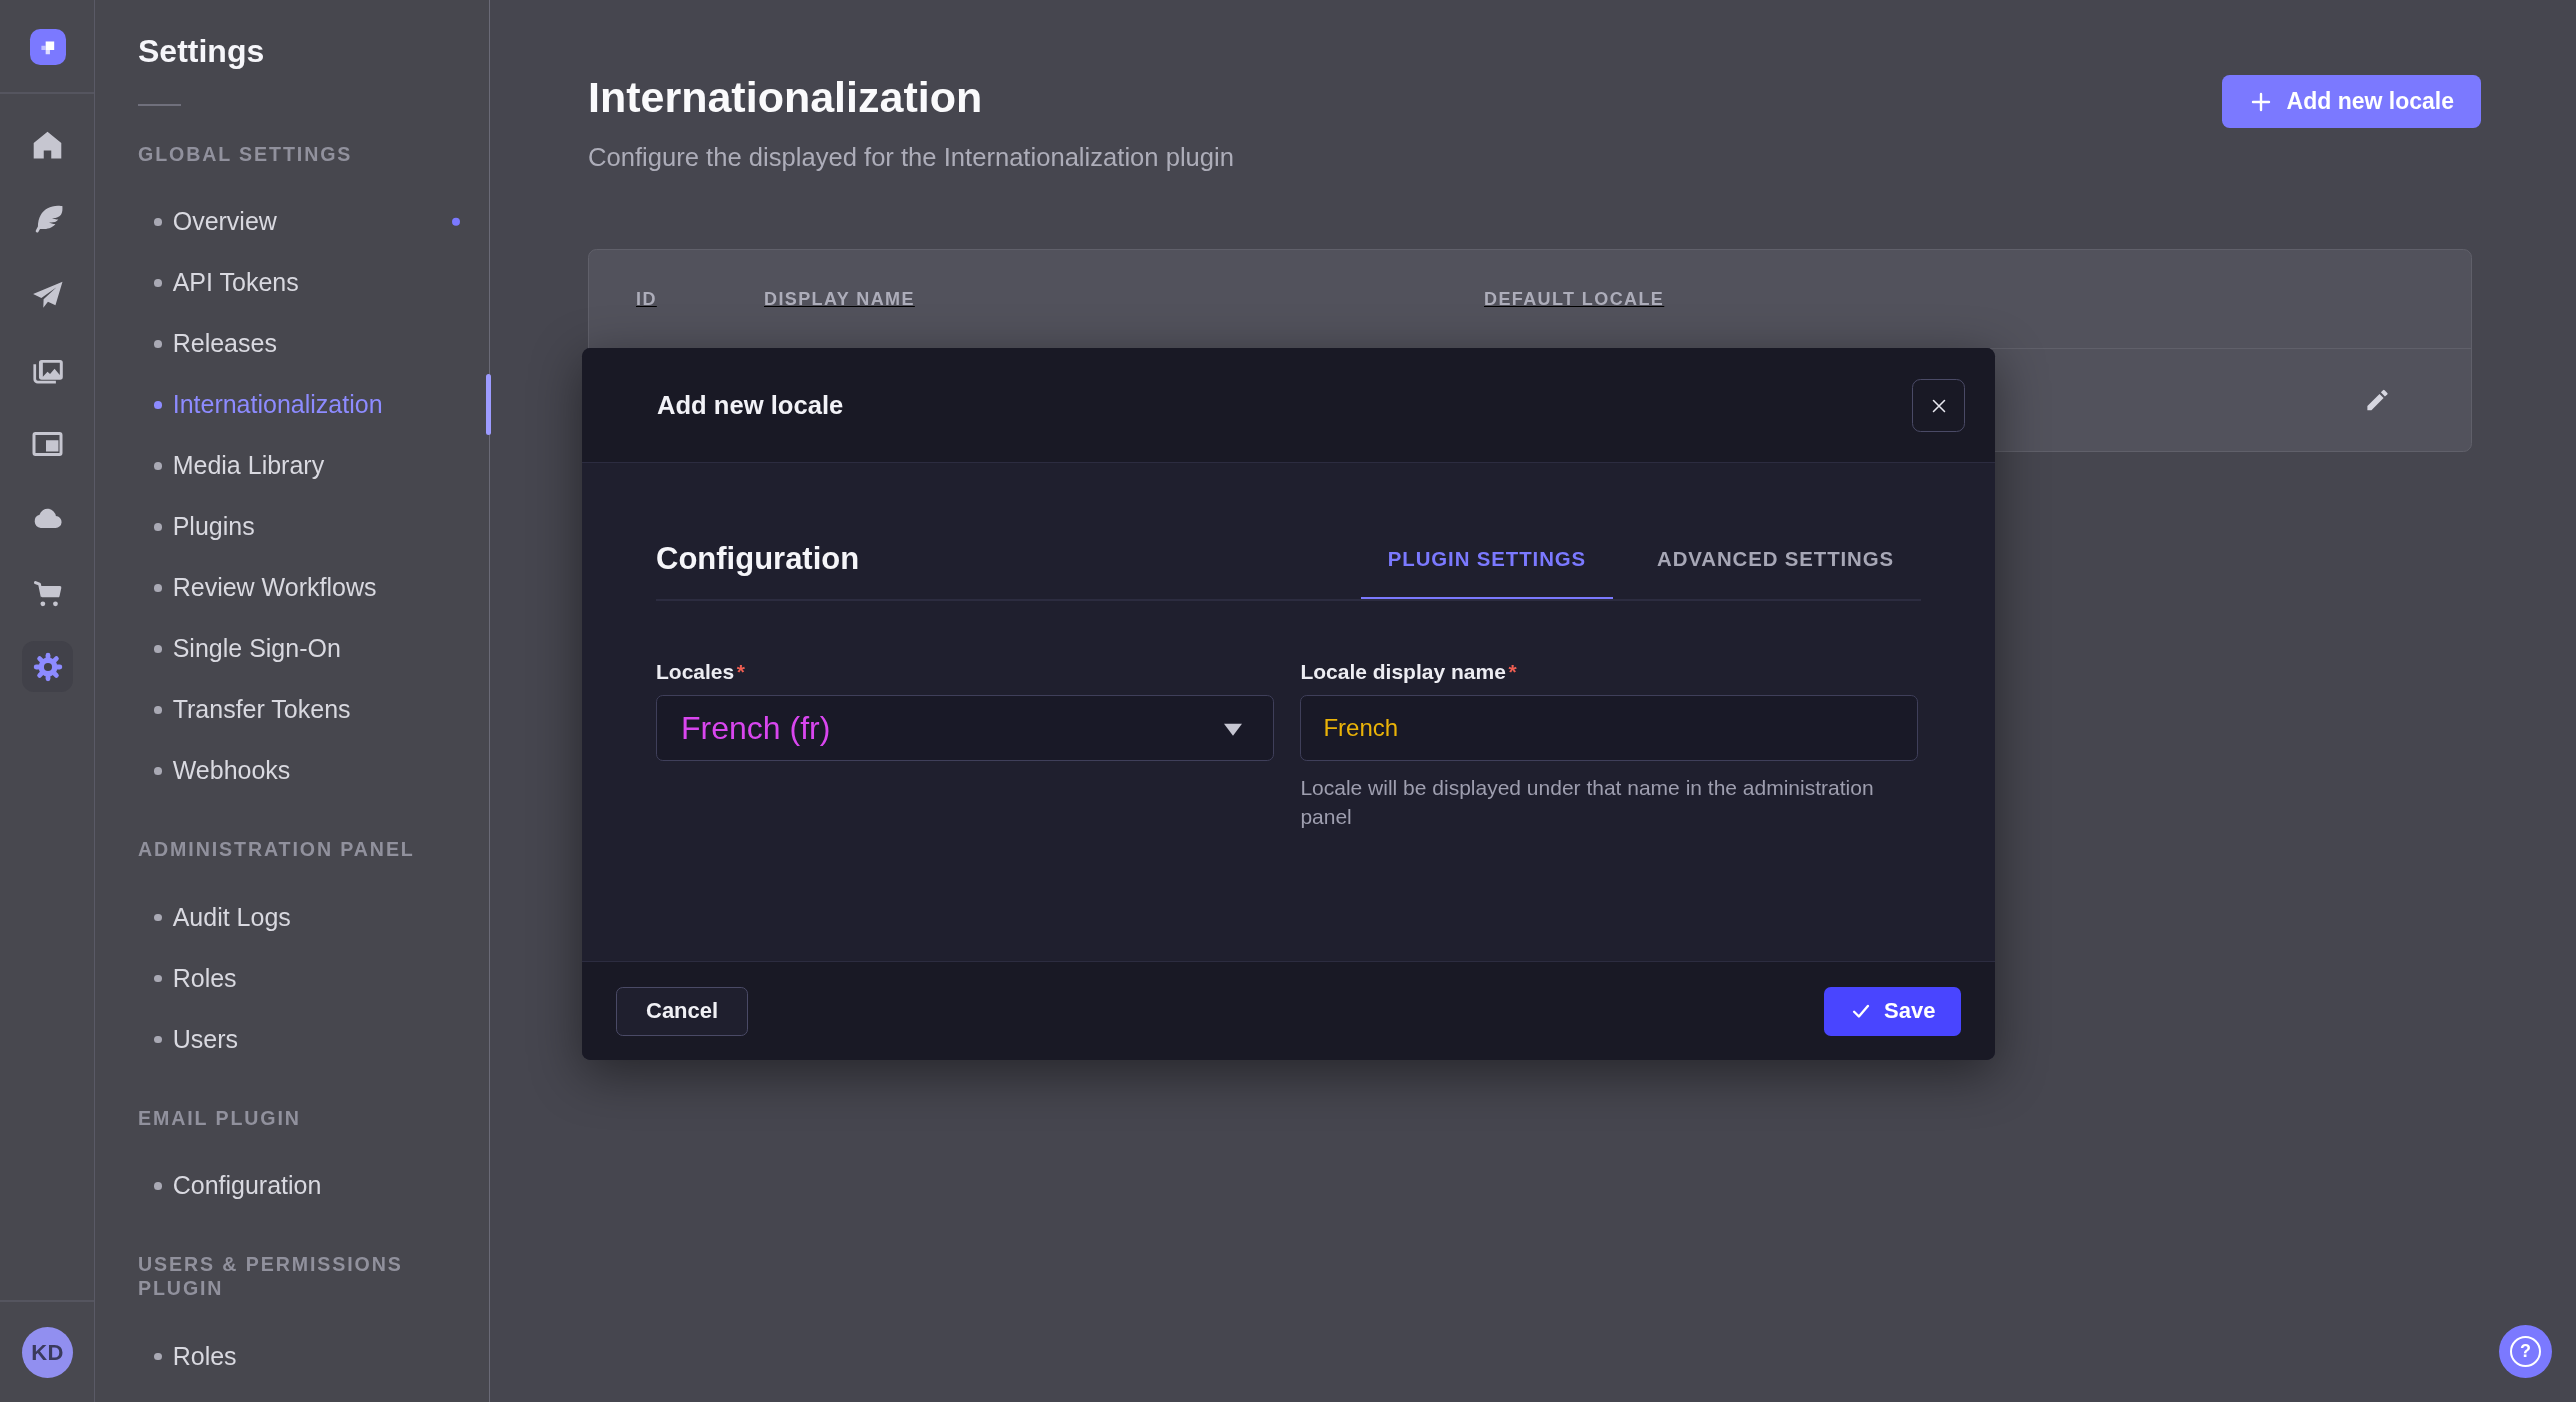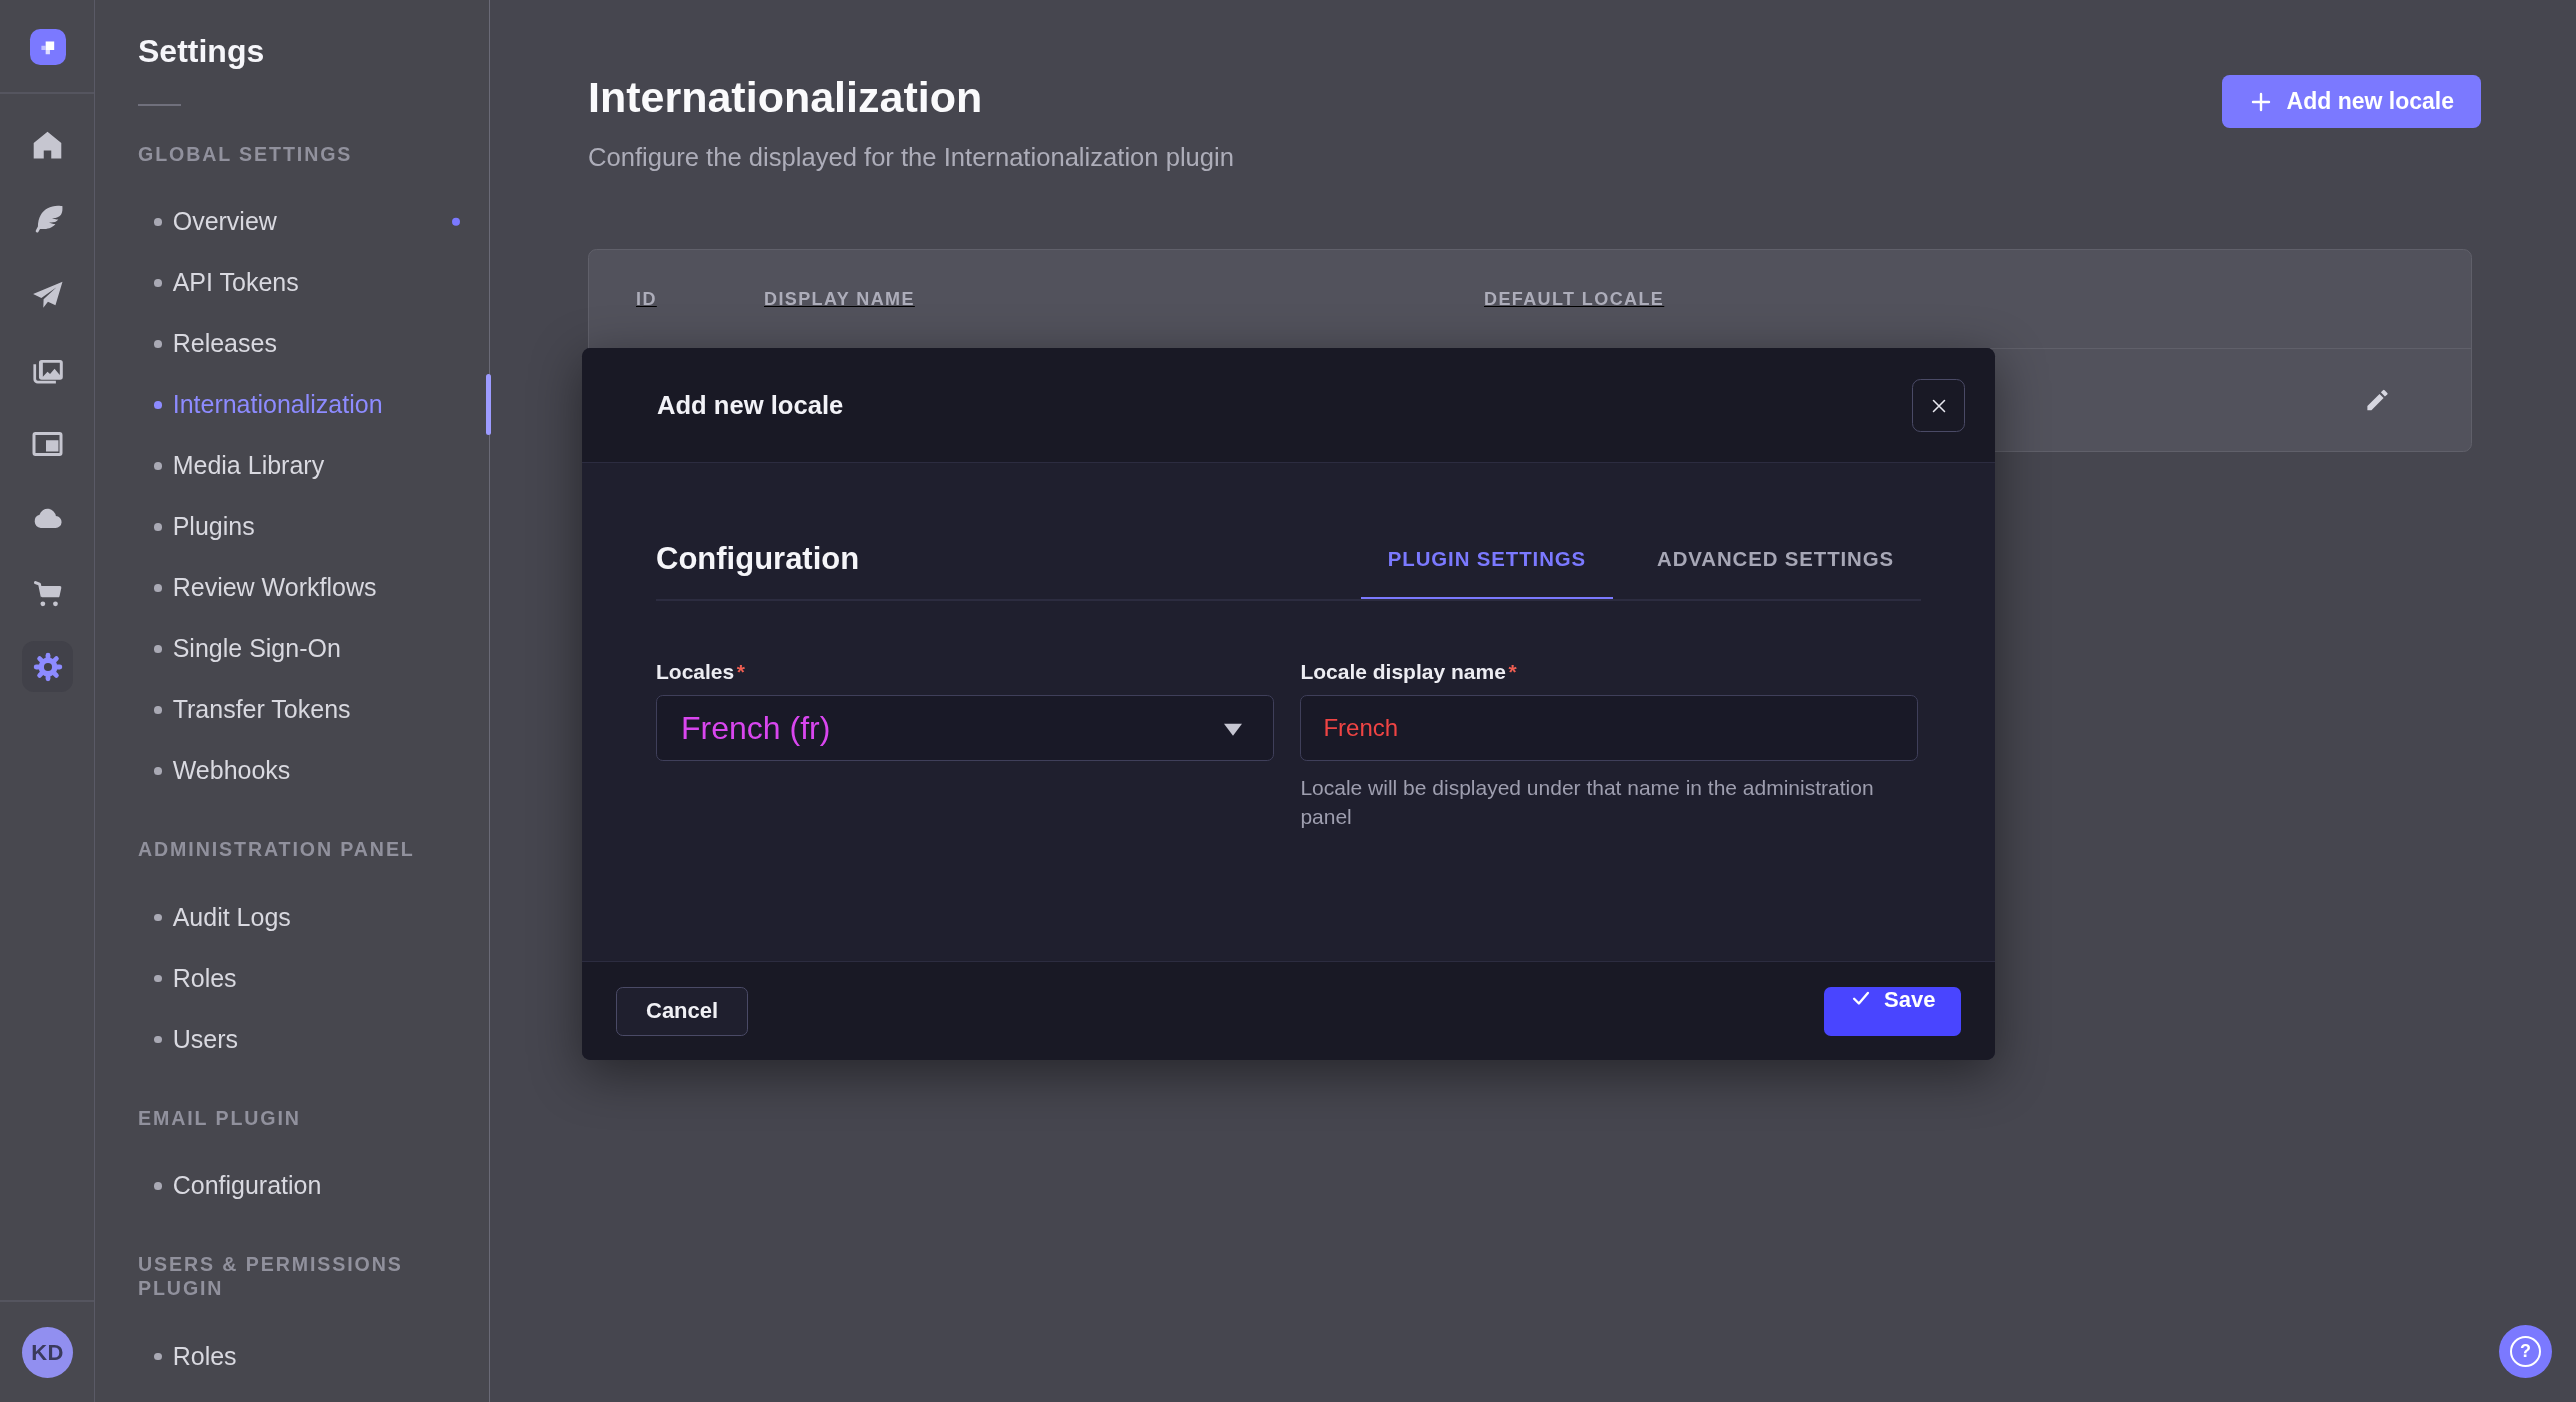--- a/index.html
+++ b/index.html
@@ -66,25 +66,25 @@
   .tabs { position:absolute; right:74px; top:58px; height:80px; display:flex; gap:17px; }
   .tab { height:100%; display:flex; align-items:center; padding:0 27px; font-size:20.4px; font-weight:700; letter-spacing:0.9px; color:#A7A7B6; border:none; background:none; font-family:inherit; border-bottom:4.3px solid transparent; cursor:pointer; }
   .tab.active { color:#7B79FF; border-bottom-color:#7B79FF; }
   .fields { position:absolute; left:74px; right:74px; top:198px; display:flex; gap:26.4px; }
   .field { width:618px; display:flex; flex-direction:column; }
   .field-label { font-size:21px; font-weight:600; color:#ECECF2; line-height:22px; margin-bottom:12px; }
   .req { color:#EE5E52; margin-left:2.6px; }
   .select-box { position:relative; height:66px; background:#191927; border:1.7px solid #3F3F5A; border-radius:6.8px; display:flex; align-items:center; padding:0 24px; cursor:pointer; }
   .select-value { font-size:32px; color:#d946ef; }
   .caret { position:absolute; right:31px; top:50%; transform:translateY(-35%); width:0; height:0; border-left:9.4px solid transparent; border-right:9.4px solid transparent; border-top:12px solid #C6C6D2; }
-  .text-input { height:66px; background:#191927; border:1.7px solid #3F3F5A; border-radius:6.8px; padding:0 22px; font-size:24px; color:#ef4444; font-family:inherit; outline:none; width:100%; }
+  .text-input { height:66px; background:#191927; border:1.7px solid #3F3F5A; border-radius:6.8px; padding:0 22px; font-size:24px; color:#eab308; font-family:inherit; outline:none; width:100%; }
   .field-hint { margin-top:12px; font-size:21px; line-height:29px; color:#9E9EAF; max-width:605px; }
   .modal-footer { position:absolute; bottom:0; left:0; right:0; height:99px; background:#191925; border-top:1.7px solid #2C2C40; border-radius:0 0 8.5px 8.5px; display:flex; align-items:center; justify-content:space-between; padding:0 34px;gap:36px; }
   .btn-cancel { height:49px; padding:0 29px; background:#1F1F2E; border:1.7px solid #4A4A66; border-radius:6.8px; color:#F0F0F5; font-size:22px; font-weight:600; font-family:inherit; cursor:pointer; }
-  .btn-save { height:49px; padding:0 25.6px; background:#4945FF; border:none; border-radius:6.8px; color:#FFFFFF; font-size:22px; font-weight:600; font-family:inherit; display:flex; align-items:flex-start; gap:12px; cursor:pointer; }
+  .btn-save { height:49px; padding:0 25.6px; background:#4945FF; border:none; border-radius:6.8px; color:#FFFFFF; font-size:22px; font-weight:600; font-family:inherit; display:flex; align-items:center; gap:12px; cursor:pointer; }
   .btn-save svg { width:22px; height:22px; }
 
   
   .fab { position:absolute; right:24px; top:1325px; width:53px; height:53px; border-radius:50%; background:#7B79FF; border:none; display:flex; align-items:center; justify-content:center; cursor:pointer; z-index:3; }
   .fab-q { width:31px; height:31px; border:2.6px solid #FFFFFF; border-radius:50%; display:flex; align-items:center; justify-content:center; font-size:18px; font-weight:700; color:#FFFFFF; }
 </style>
 </head>
 <body>
 
 <div class="screen">

